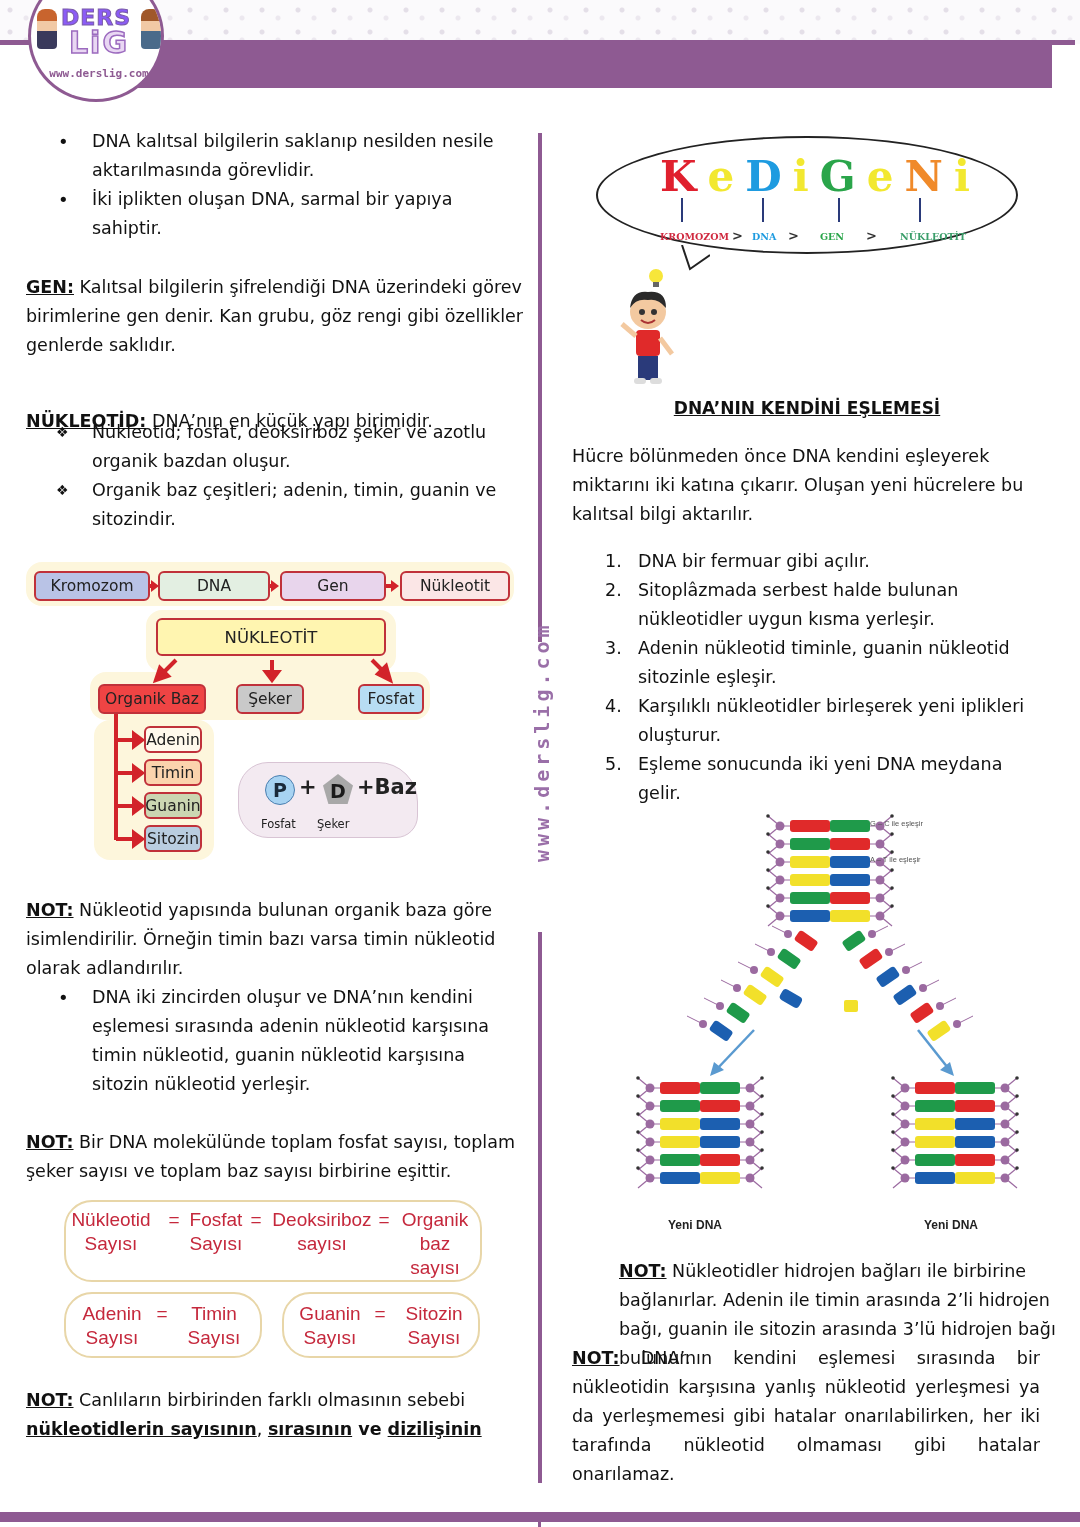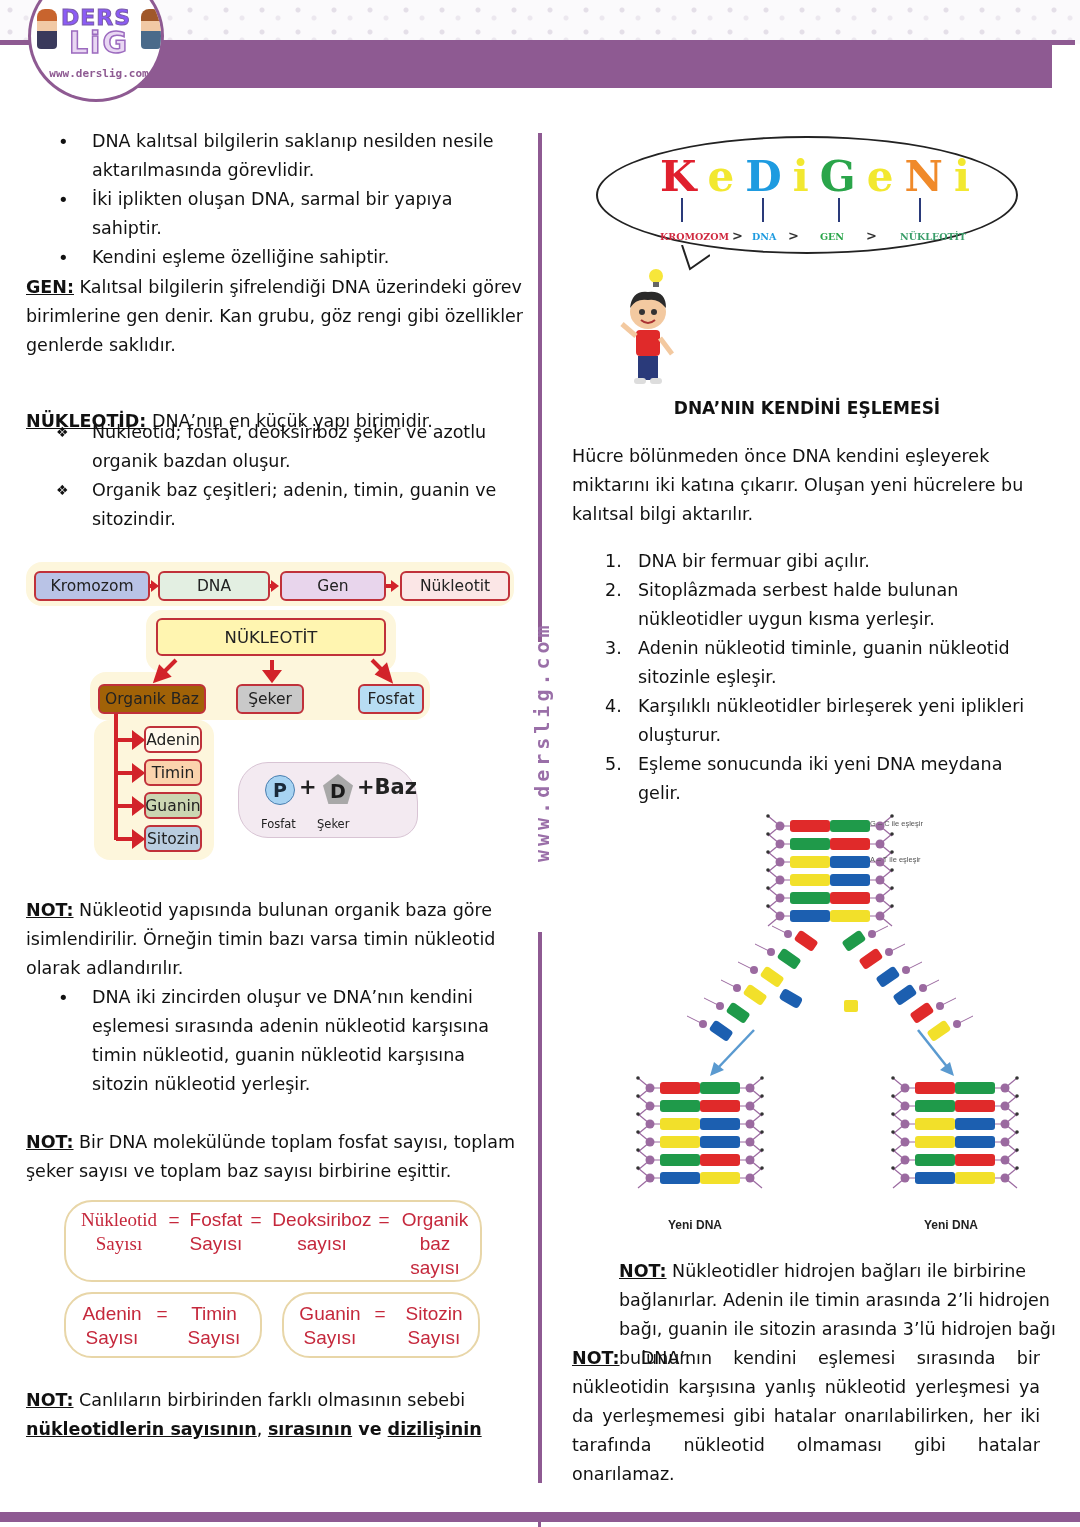--- a/index.html
+++ b/index.html
@@ -98,21 +98,20 @@
   <div class="logo-url">www.derslig.com</div>
 </div>
 
 <div class="divider"></div>
 <div class="divider-gap"></div>
 <div class="watermark">www.derslig.com</div>
 
 <ul class="txt bullets" style="left:26px; top:127px; width:500px;">
   <li>DNA kalıtsal bilgilerin saklanıp nesilden nesile aktarılmasında görevlidir.</li>
   <li>İki iplikten oluşan DNA, sarmal bir yapıya sahiptir.</li>
-  <li>Kendini eşleme özelliğine sahiptir.</li>
 </ul>
 
 <p class="txt" style="left:26px; top:273px; width:500px;">
   <span class="lbl">GEN:</span><span> Kalıtsal bilgilerin şifrelendiği DNA üzerindeki görev birimlerine gen denir. Kan grubu, göz rengi gibi özellikler genlerde saklıdır.</span>
 </p>
 
 <p class="txt" style="left:26px; top:407px; width:500px;">
   <span class="lbl">NÜKLEOTİD:</span><span> DNA’nın en küçük yapı birimidir.</span>
 </p>
 <ul class="txt bullets diam" style="left:26px; top:418px; width:490px;">
@@ -153,21 +152,21 @@
       <polygon points="108,172 116,178 108,184"></polygon>
       <line x1="90" y1="211" x2="108" y2="211"></line>
       <polygon points="108,205 116,211 108,217"></polygon>
       <line x1="90" y1="244" x2="108" y2="244"></line>
       <polygon points="108,238 116,244 108,250"></polygon>
       <line x1="90" y1="277" x2="108" y2="277"></line>
       <polygon points="108,271 116,277 108,283"></polygon>
     </g>
   </svg>
 
-  <div class="cm-box" id="cm-organik" style="left: 72px; top: 122px; width: 108px; height: 30px; background: #a16207;">Organik Baz</div>
+  <div class="cm-box" id="cm-organik" style="left: 72px; top: 122px; width: 108px; height: 30px; background: #ef4444;">Organik Baz</div>
   <div class="cm-box" id="cm-seker" style="left: 210px; top: 122px; width: 68px; height: 30px; background: rgb(201, 201, 201);">Şeker</div>
   <div class="cm-box" id="cm-fosfat" style="left: 332px; top: 122px; width: 66px; height: 30px; background: rgb(183, 221, 243);">Fosfat</div>
 
   <div class="cm-box" id="cm-adenin" style="left: 118px; top: 164px; width: 58px; height: 27px; background: rgb(255, 249, 236);">Adenin</div>
   <div class="cm-box" id="cm-timin" style="left: 118px; top: 197px; width: 58px; height: 27px; background: rgb(251, 211, 173);">Timin</div>
   <div class="cm-box" id="cm-guanin" style="left: 118px; top: 230px; width: 58px; height: 27px; background: rgb(203, 214, 178);">Guanin</div>
   <div class="cm-box" id="cm-sitozin" style="left: 118px; top: 263px; width: 58px; height: 27px; background: rgb(185, 205, 224);">Sitozin</div>
 
   <div class="pdb">
     <div class="p-circ">P</div>
@@ -184,21 +183,21 @@
 </p>
 <ul class="txt bullets" style="left:26px; top:983px; width:500px;">
   <li>DNA iki zincirden oluşur ve DNA’nın kendini eşlemesi sırasında adenin nükleotid karşısına timin nükleotid,  guanin nükleotid karşısına sitozin nükleotid yerleşir.</li>
 </ul>
 
 <p class="txt" style="left:26px; top:1128px; width:500px;">
   <span class="lbl">NOT:</span><span> Bir DNA molekülünde toplam fosfat sayısı, toplam şeker sayısı ve toplam baz sayısı birbirine eşittir.</span>
 </p>
 
 <div class="eq" style="left: 64px; top: 1200px; width: 418px; height: 82px; color: rgb(197, 40, 60);">
-  <div class="cell" style="left:8px; top:6px; width:90px;font-family:Liberation Serif, serif;">
+  <div class="cell" style="left:0; top:6px; width:90px;">
       <div>Nükleotid</div>
       <div>Sayısı</div>
     </div>
   <div class="cell" style="left:100px; top:6px; width:16px;">=</div>
   <div class="cell" style="left:118px; top:6px; width:64px;">
       <div>Fosfat</div>
       <div>Sayısı</div>
     </div>
   <div class="cell" style="left:182px; top:6px; width:16px;">=</div>
   <div class="cell" style="left:200px; top:6px; width:112px;">
@@ -278,21 +277,21 @@
   <path d="M29,54 Q36,60 43,54" stroke="#a33" stroke-width="2" fill="none"></path>
   <rect x="24" y="64" width="24" height="26" rx="4" fill="#e02a2a"></rect>
   <line x1="24" y1="70" x2="10" y2="58" stroke="#f3c9a0" stroke-width="5"></line>
   <line x1="48" y1="72" x2="60" y2="88" stroke="#f3c9a0" stroke-width="5"></line>
   <rect x="26" y="90" width="20" height="24" fill="#2a3a7a"></rect>
   <rect x="22" y="112" width="12" height="6" rx="3" fill="#ddd"></rect>
     <rect x="38" y="112" width="12" height="6" rx="3" fill="#ddd"></rect>
 </svg>
 
 <div class="txt" style="left:572px; top:394px; width:470px; text-align:center; font-weight:bold; font-size:17px;">
-  <span style="">DNA’NIN KENDİNİ EŞLEMESİ</span>
+  <span style="text-decoration:underline;">DNA’NIN KENDİNİ EŞLEMESİ</span>
 </div>
 
 <p class="txt" style="left:572px; top:442px; width:468px;">Hücre bölünmeden önce DNA kendini eşleyerek miktarını iki katına çıkarır. Oluşan yeni hücrelere bu kalıtsal bilgi aktarılır.</p>
 
 <ol class="txt steps" style="left:572px; top:547px; width:470px;">
   <li><span class="num">1.</span><span>DNA bir fermuar gibi açılır.</span></li>
   <li><span class="num">2.</span><span>Sitoplâzmada serbest halde bulunan nükleotidler uygun kısma yerleşir.</span></li>
   <li><span class="num">3.</span><span>Adenin nükleotid timinle, guanin nükleotid sitozinle eşleşir.</span></li>
   <li><span class="num">4.</span><span>Karşılıklı nükleotidler birleşerek yeni iplikleri oluşturur.</span></li>
   <li><span class="num">5.</span><span>Eşleme sonucunda iki yeni DNA meydana gelir.</span></li>

